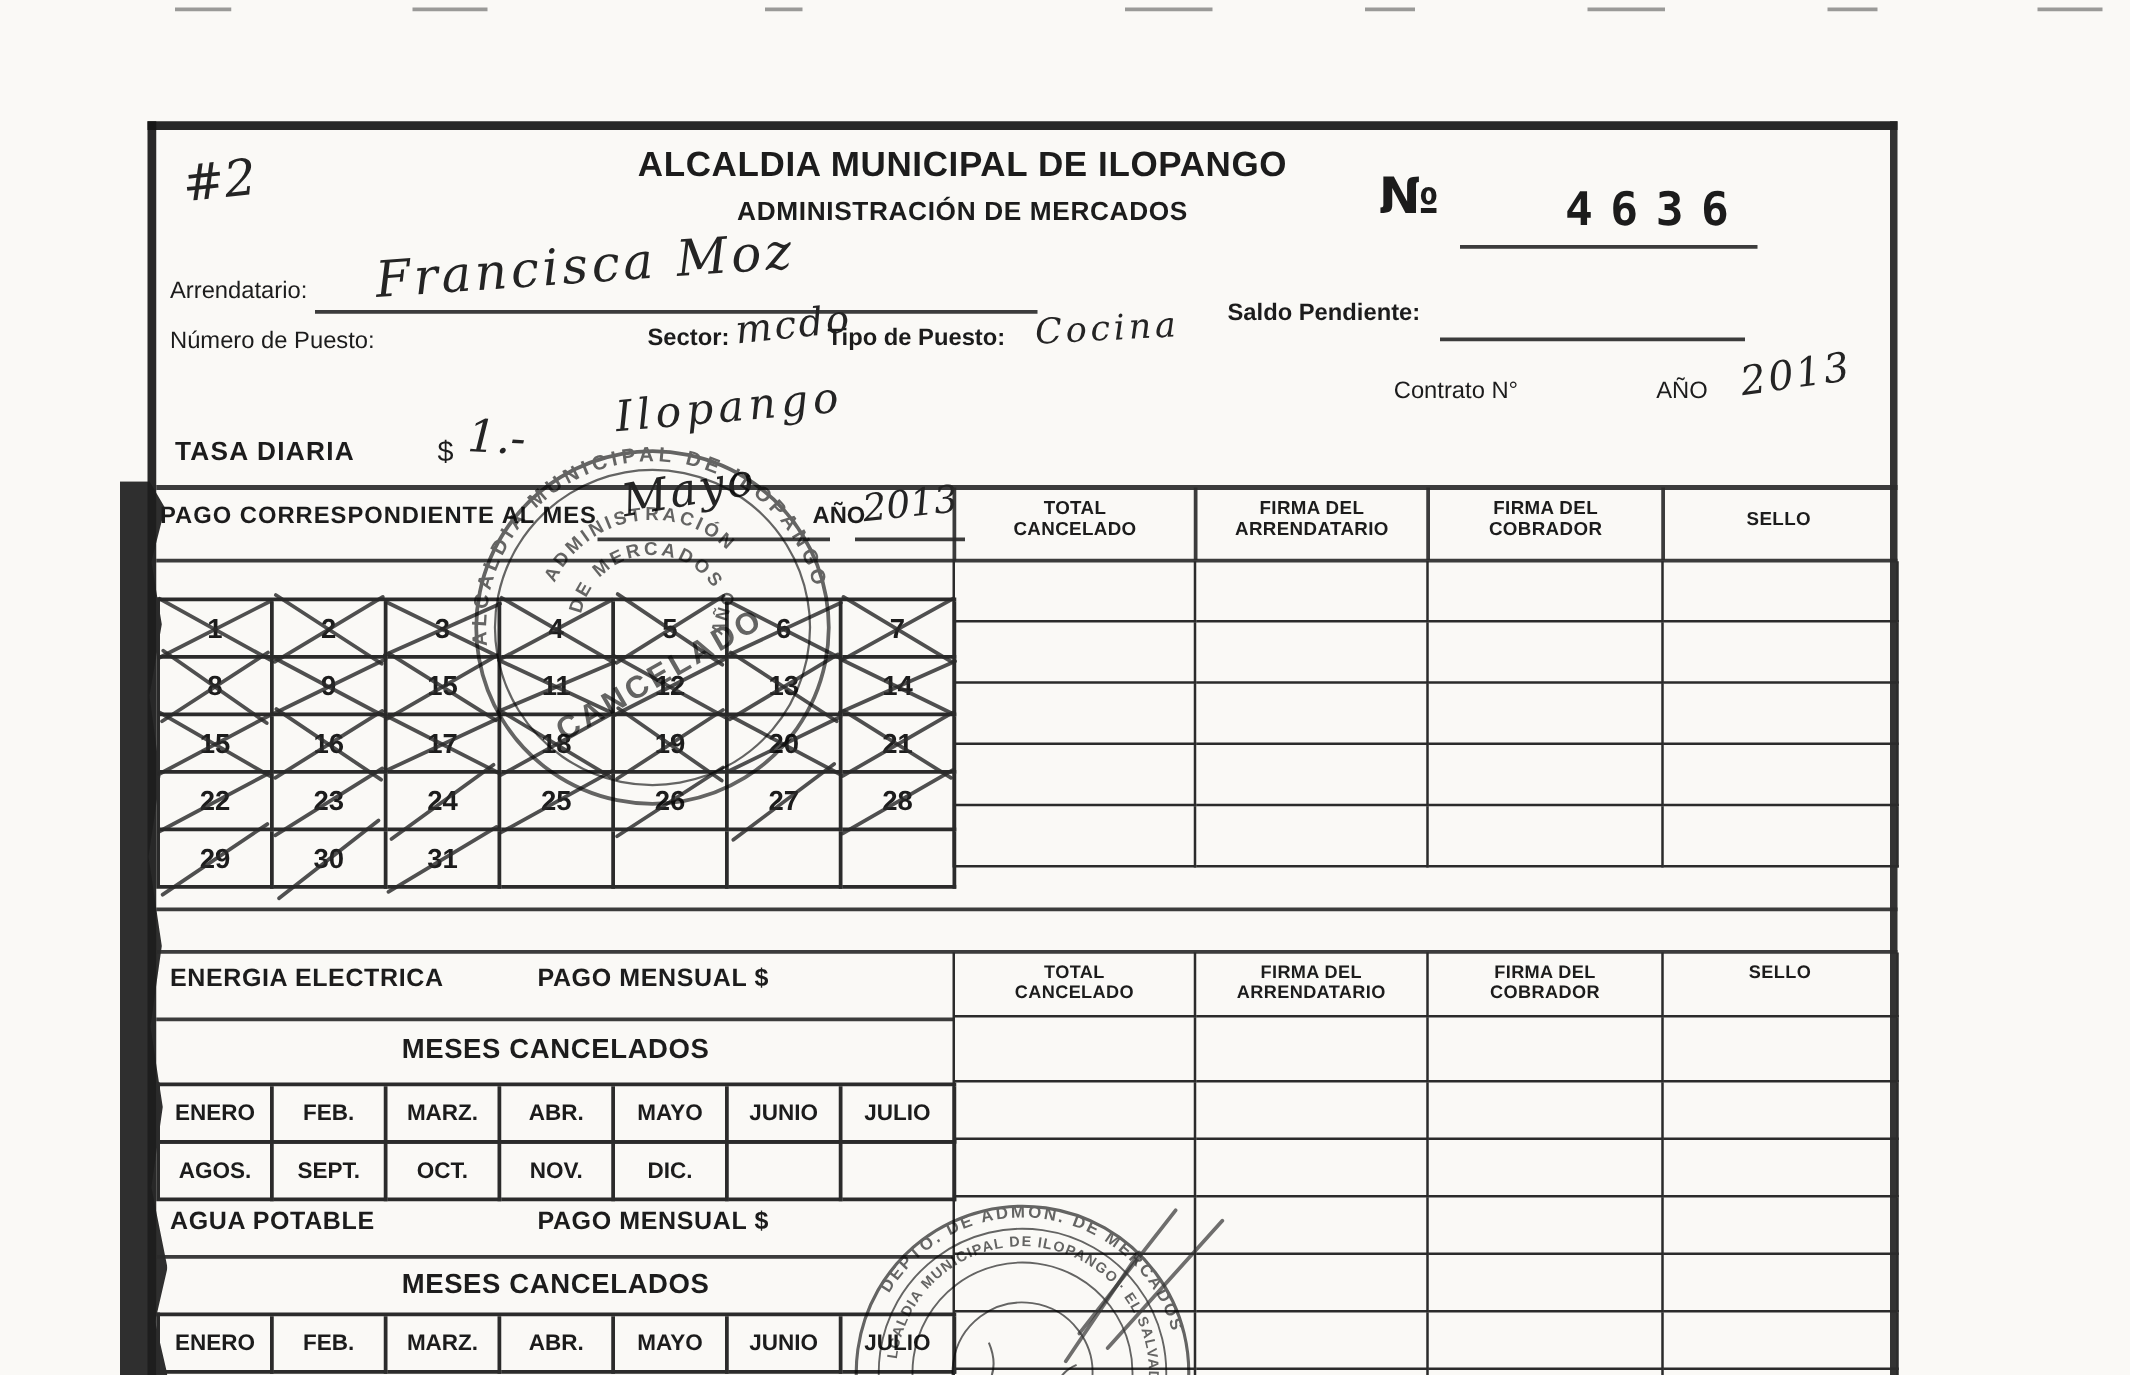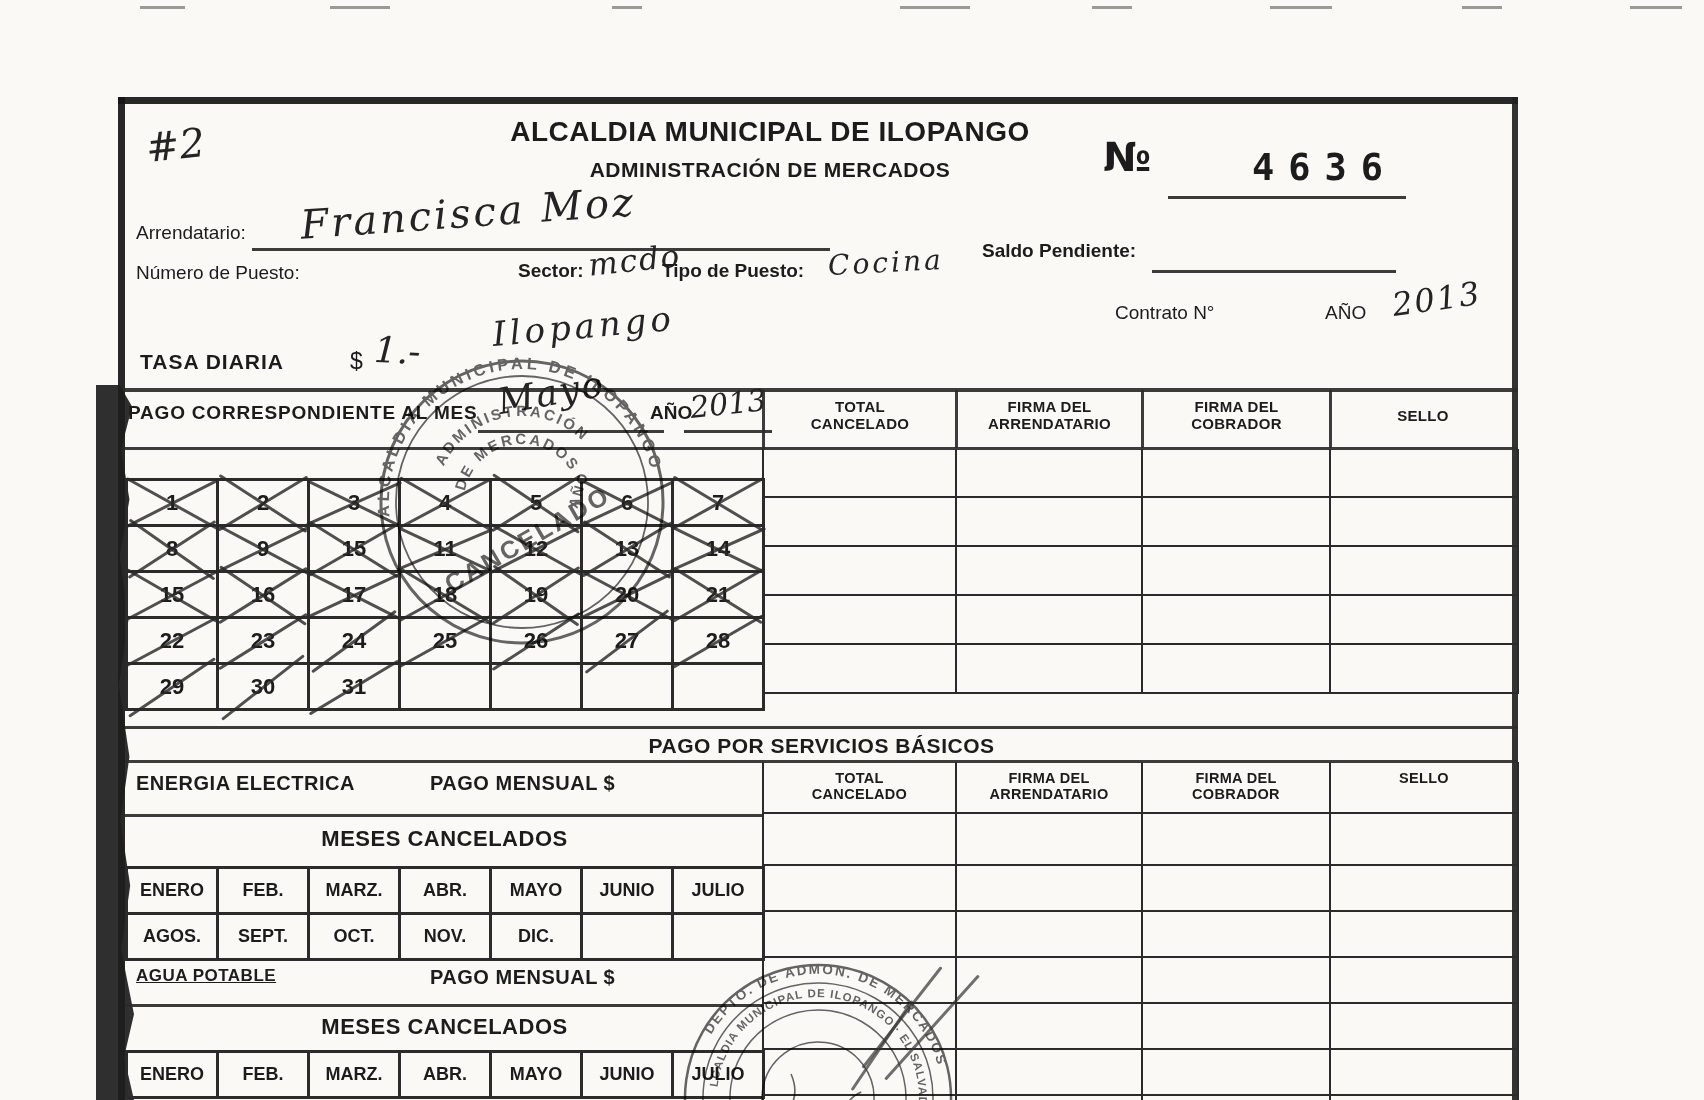--- a/index.html
+++ b/index.html
@@ -289,21 +289,20 @@
         <span class="day">31</span>
         <span class="xs" style="transform: rotate(-31deg);"></span>
       </div>
       <div class="cal-cell"></div>
       <div class="cal-cell"></div>
       <div class="cal-cell"></div>
       <div class="cal-cell"></div>
     </div>
 
   <div class="hl" style="left:125px;top:726px;width:1393px;height:2.5px;"></div>
-  <div class="lbl ctr" style="left:125px;top:734px;width:1393px;font-size:21px;letter-spacing:.5px;">PAGO POR SERVICIOS BÁSICOS</div>
   <div class="hl" style="left:125px;top:760px;width:1393px;height:2.5px;"></div>
 
   <div class="lbl" style="left:136px;top:772px;font-size:20px;letter-spacing:.5px;">ENERGIA ELECTRICA</div>
   <div class="lbl" style="left:430px;top:772px;font-size:20px;letter-spacing:.5px;">PAGO MENSUAL $</div>
   <div class="hl" style="left:125px;top:814px;width:639px;height:2.5px;"></div>
 
   <div class="lbl ctr" style="left:125px;top:826px;width:639px;font-size:22px;letter-spacing:.5px;">MESES CANCELADOS</div>
 
   <div id="months-grid-1" class="mgrid">
       <div class="m-cell">ENERO</div>
@@ -317,21 +316,21 @@
   <div id="months-grid-2" class="mgrid">
       <div class="m-cell">AGOS.</div>
       <div class="m-cell">SEPT.</div>
       <div class="m-cell">OCT.</div>
       <div class="m-cell">NOV.</div>
       <div class="m-cell">DIC.</div>
       <div class="m-cell"></div>
       <div class="m-cell"></div>
     </div>
 
-  <div class="lbl" style="left:136px;top:966px;font-size:17px;letter-spacing:.5px;text-decoration:underline;">AGUA POTABLE</div>
+  <div class="lbl" style="left:136px;top:966px;font-size:20px;letter-spacing:.5px;">AGUA POTABLE</div>
   <div class="lbl" style="left:430px;top:966px;font-size:20px;letter-spacing:.5px;">PAGO MENSUAL $</div>
   <div class="hl" style="left:125px;top:1004px;width:639px;height:2.5px;"></div>
 
   <div class="lbl ctr" style="left:125px;top:1014px;width:639px;font-size:22px;letter-spacing:.5px;">MESES CANCELADOS</div>
 
   <div id="months-grid-3" class="mgrid">
       <div class="m-cell">ENERO</div>
       <div class="m-cell">FEB.</div>
       <div class="m-cell">MARZ.</div>
       <div class="m-cell">ABR.</div>

